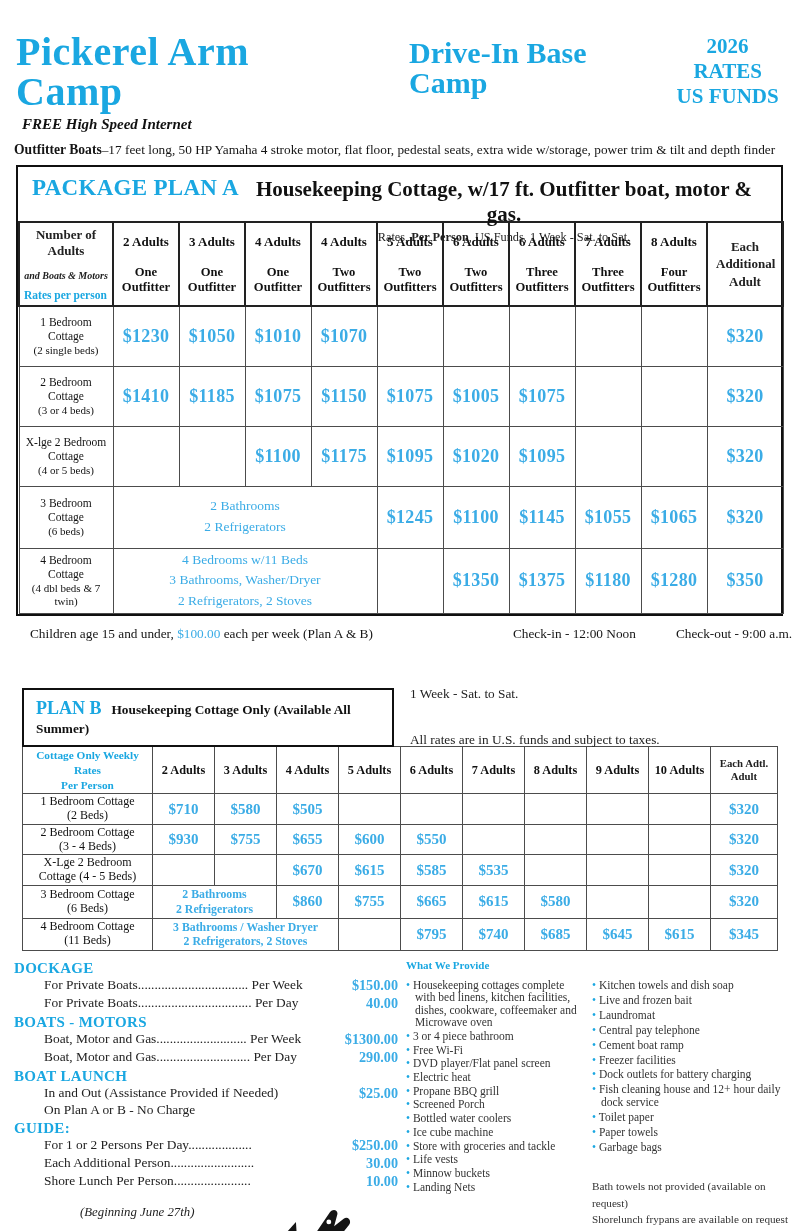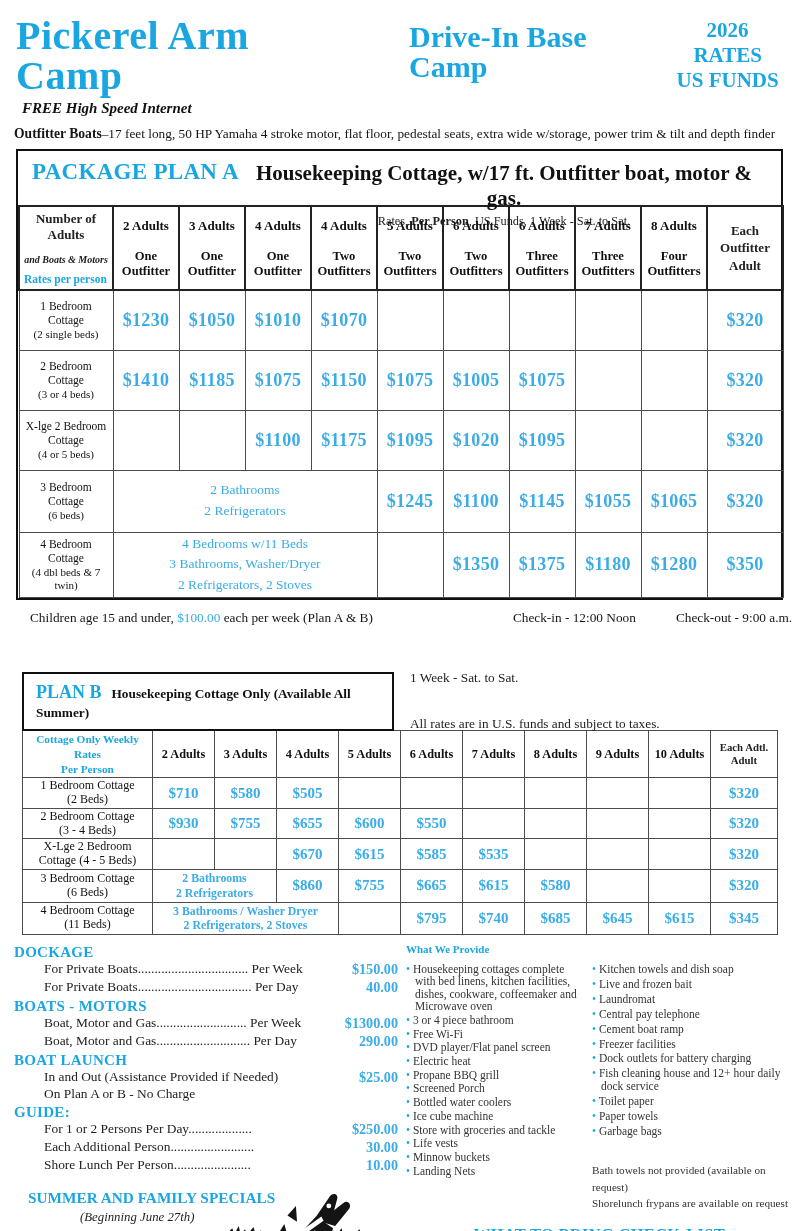--- a/index.html
+++ b/index.html
@@ -5,21 +5,21 @@
   :root { --accent:#1AA7E1; --price:#3BACE6; }
   * { box-sizing:border-box; }
   html,body { margin:0; padding:0; }
   body {
     width:799px; height:1231px; background:#fff; overflow:hidden;
     font-family:"Liberation Serif","DejaVu Serif",serif; color:#222; position:relative;
   }
   .cy { color:var(--price); }
 
   
-  .hdr { display:flex; align-items:flex-start; padding:16px 10px 0 16px; }
+  .hdr { display:flex; align-items:flex-start; padding:32px 10px 0 16px; }
   .hdr-title { font-size:40px; font-weight:bold; color:var(--accent); line-height:1; letter-spacing:.5px; }
   .hdr-sub { font-size:30px; font-weight:bold; color:var(--accent); line-height:1; margin:6px 0 0 46px; }
   .hdr-rates { margin-left:auto; text-align:center; color:var(--accent); font-weight:bold; font-size:21px; line-height:1.2; margin-top:2px; padding-right:4px;}
   .free-line { font-size:15px; font-weight:bold; font-style:italic; margin:4px 0 0 22px; color:#111; }
   .boats-line { font-size:13.3px; margin:9px 0 0 14px; color:#151515; }
   .boats-line b { font-size:13.6px; }
 
   
   .planA-box { width:767px; margin:7px auto 0 16px; border:2.5px solid #101010; }
   .planA-title { display:flex; align-items:flex-start; padding:8px 12px 6px 14px; height:54px; }
@@ -164,21 +164,21 @@
           </th>
         <th>
             <div class="adl">7 Adults</div>
             <div class="out">Three Outfitters</div>
           </th>
         <th>
             <div class="adl">8 Adults</div>
             <div class="out">Four Outfitters</div>
           </th>
         <th>
-            <div class="pa-last-h">Each Outfitter Adult</div>
+            <div class="pa-last-h">Each Additional Adult</div>
           </th>
       </tr>
     </thead>
     <tbody>
       <tr class="r60">
         <td class="lbl">
             <div>1 Bedroom Cottage</div>
             <div class="lbl-sub">(2 single beds)</div>
           </td>
         <td class="pr">$1230</td>
@@ -445,21 +445,20 @@
           <span class="svc-lbl">Each Additional Person.........................</span>
           <span class="svc-price">30.00</span>
         </div>
       <div class="svc-row">
           <span class="svc-lbl">Shore Lunch Per Person.......................</span>
           <span class="svc-price">10.00</span>
         </div>
     </div>
 
     <div class="specials">
-      <div class="sp-title">SUMMER AND FAMILY SPECIALS</div>
       <div class="sp-sub">(Beginning June 27th)</div>
       <div class="sp-lines"><div class="sp-ln">10% off Plan A rates</div></div>
 
       <div class="fish">
         <svg width="150" height="122" viewBox="0 0 140 115">
           <g fill="#141414">
             <path d="M3,58 l6,-6 2,6 4,-8 2,8 4,-5 2,5 6,-7 2,7 5,-4 2,4 h6 v3 H3 z"></path>
             <path d="M86,60 l5,-8 2,8 5,-9 2,9 4,-6 2,6 6,-8 2,8 5,-5 2,5 8,-7 2,7 h5 v3 H86 z"></path>
             <rect x="3" y="61" width="52" height="2"></rect>
             <rect x="84" y="63" width="54" height="2"></rect>

